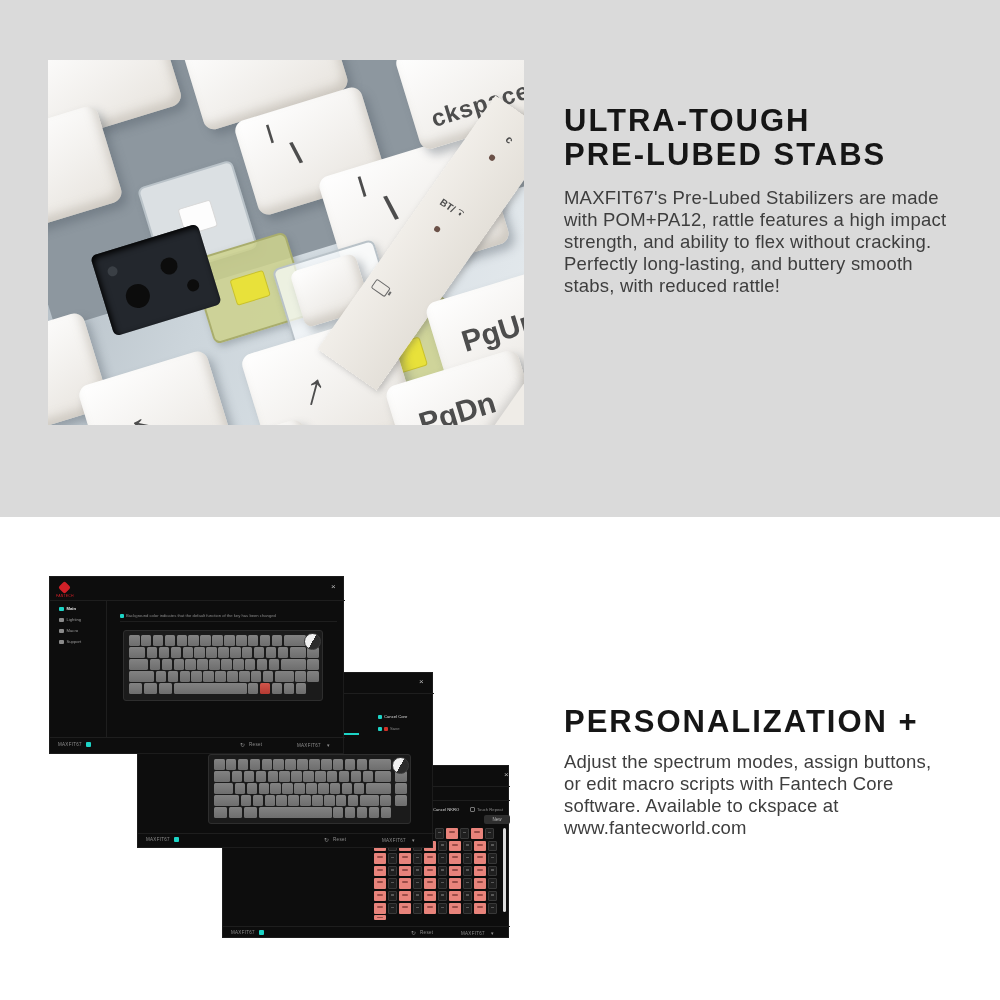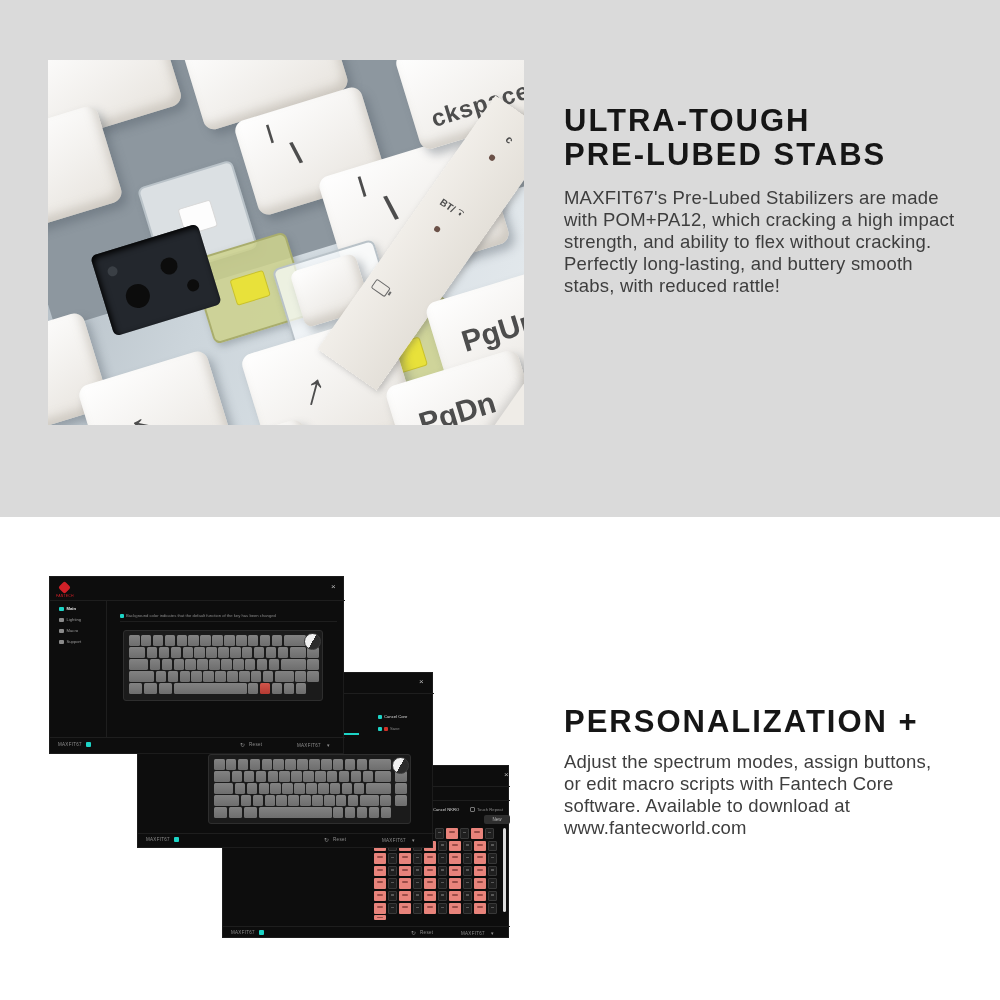--- a/index.html
+++ b/index.html
@@ -154,29 +154,29 @@
   </div>
   <div class="cap" style="left:348px;top:306px;width:138px;height:104px;">
     <span class="legend" style="left:24px;top:28px;font-size:30px;">PgDn</span>
   </div>
   <div class="case-corner" style="left:436px;top:330px;width:220px;height:170px;"></div>
 </div>
 
 <div class="abs mk-heading" style="left:564px;top:104px;">ULTRA-TOUGH
 PRE-LUBED STABS</div>
 <div class="abs mk-body" style="left:564px;top:187px;">MAXFIT67's Pre-Lubed Stabilizers are made
-with POM+PA12, which cracking a high impact
+with POM+PA12, rattle features a high impact
 strength, and ability to flex without cracking.
 Perfectly long-lasting, and buttery smooth
 stabs, with reduced rattle!</div>
 
 <div class="abs mk-heading" style="left:564px;top:705px;">PERSONALIZATION +</div>
 <div class="abs mk-body" style="left:564px;top:751px;">Adjust the spectrum modes, assign buttons,
 or edit macro scripts with Fantech Core
-software. Available to download at
+software. Available to ckspace at
 www.fantecworld.com</div>
 
 <div class="win" id="win3" style="left:222px;top:765px;width:287px;height:173px;z-index:1;">
   <span class="close" style="left:281px;top:5px;">×</span>
   <div class="hdiv" style="left:0;top:20px;width:287px;"></div>
   <div class="hdiv" style="left:150px;top:34px;width:137px;"></div>
   <div class="abs" style="left:204px;top:41px;display:flex;gap:2px;align-items:center;">
     <span class="cb"></span>
     <span class="tinytext" style="color:#d8d8d8;">Cancel NKRO</span>
   </div>

